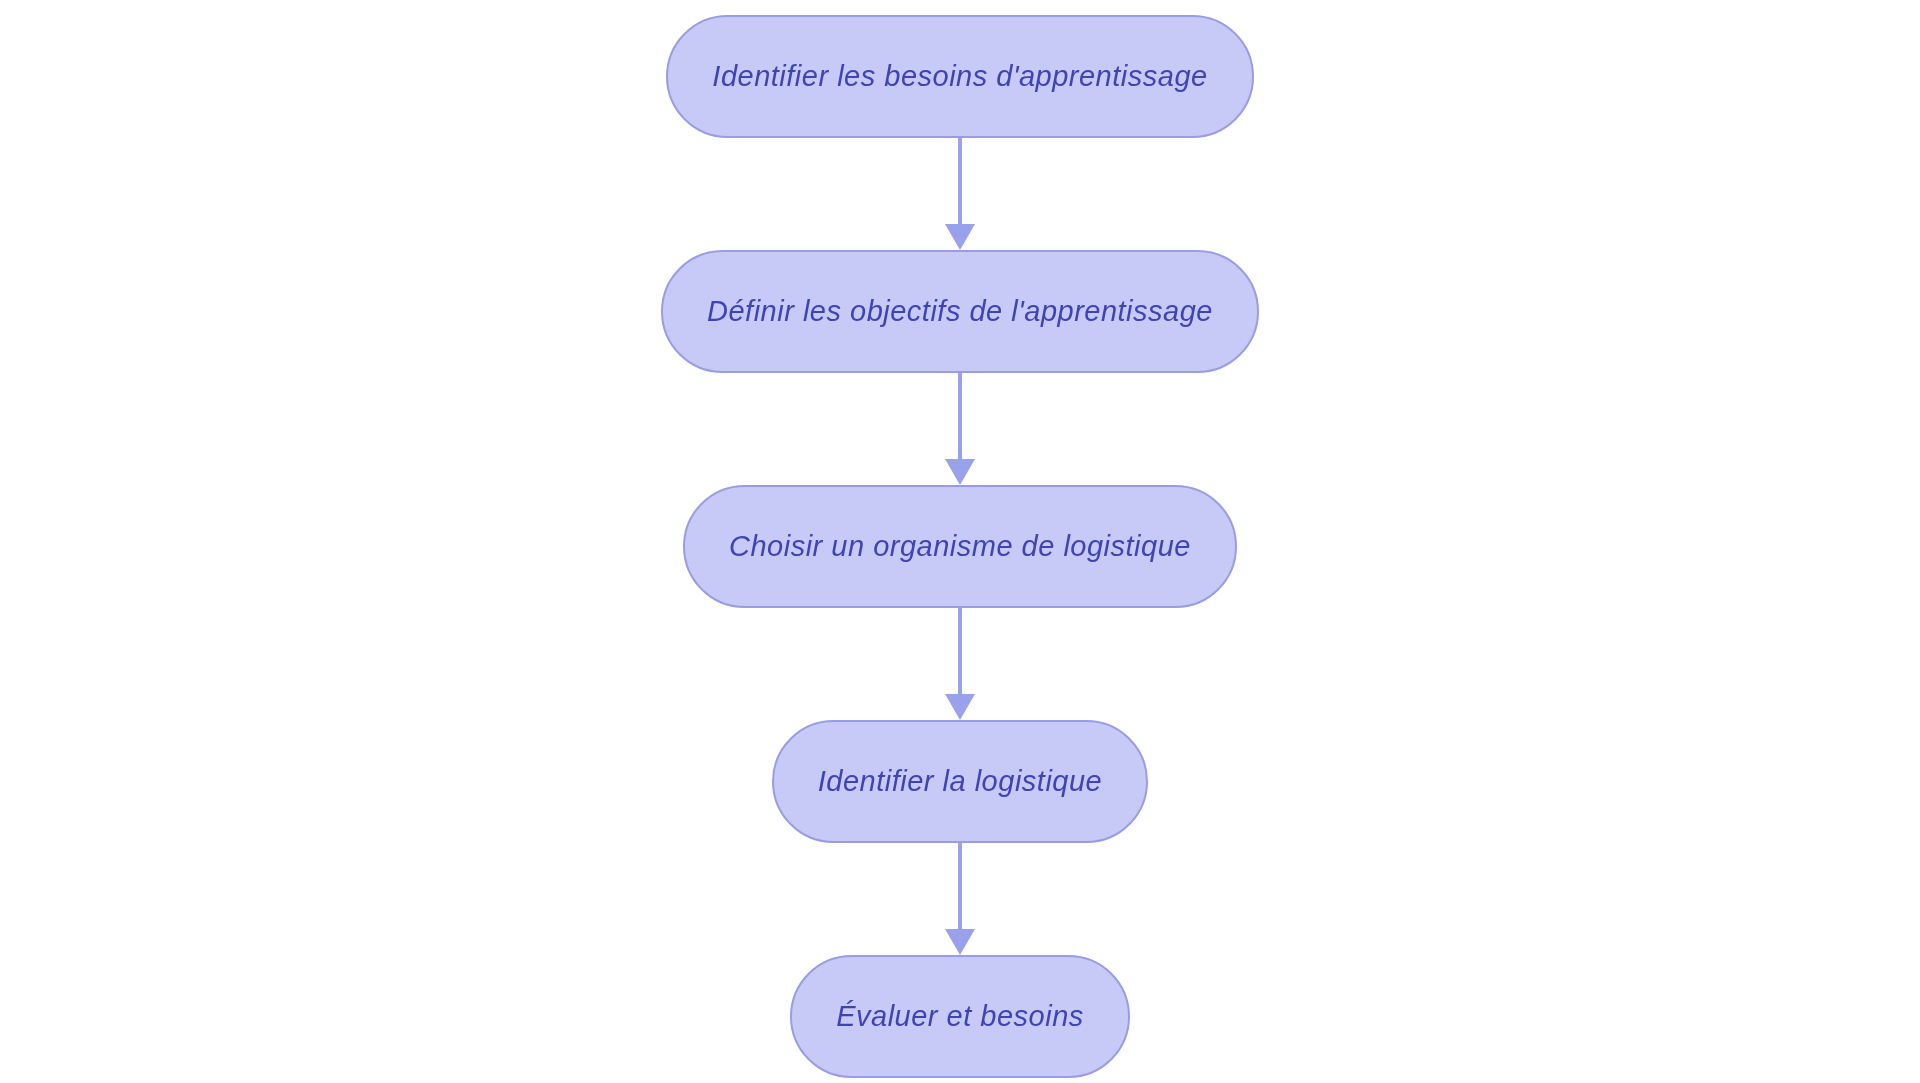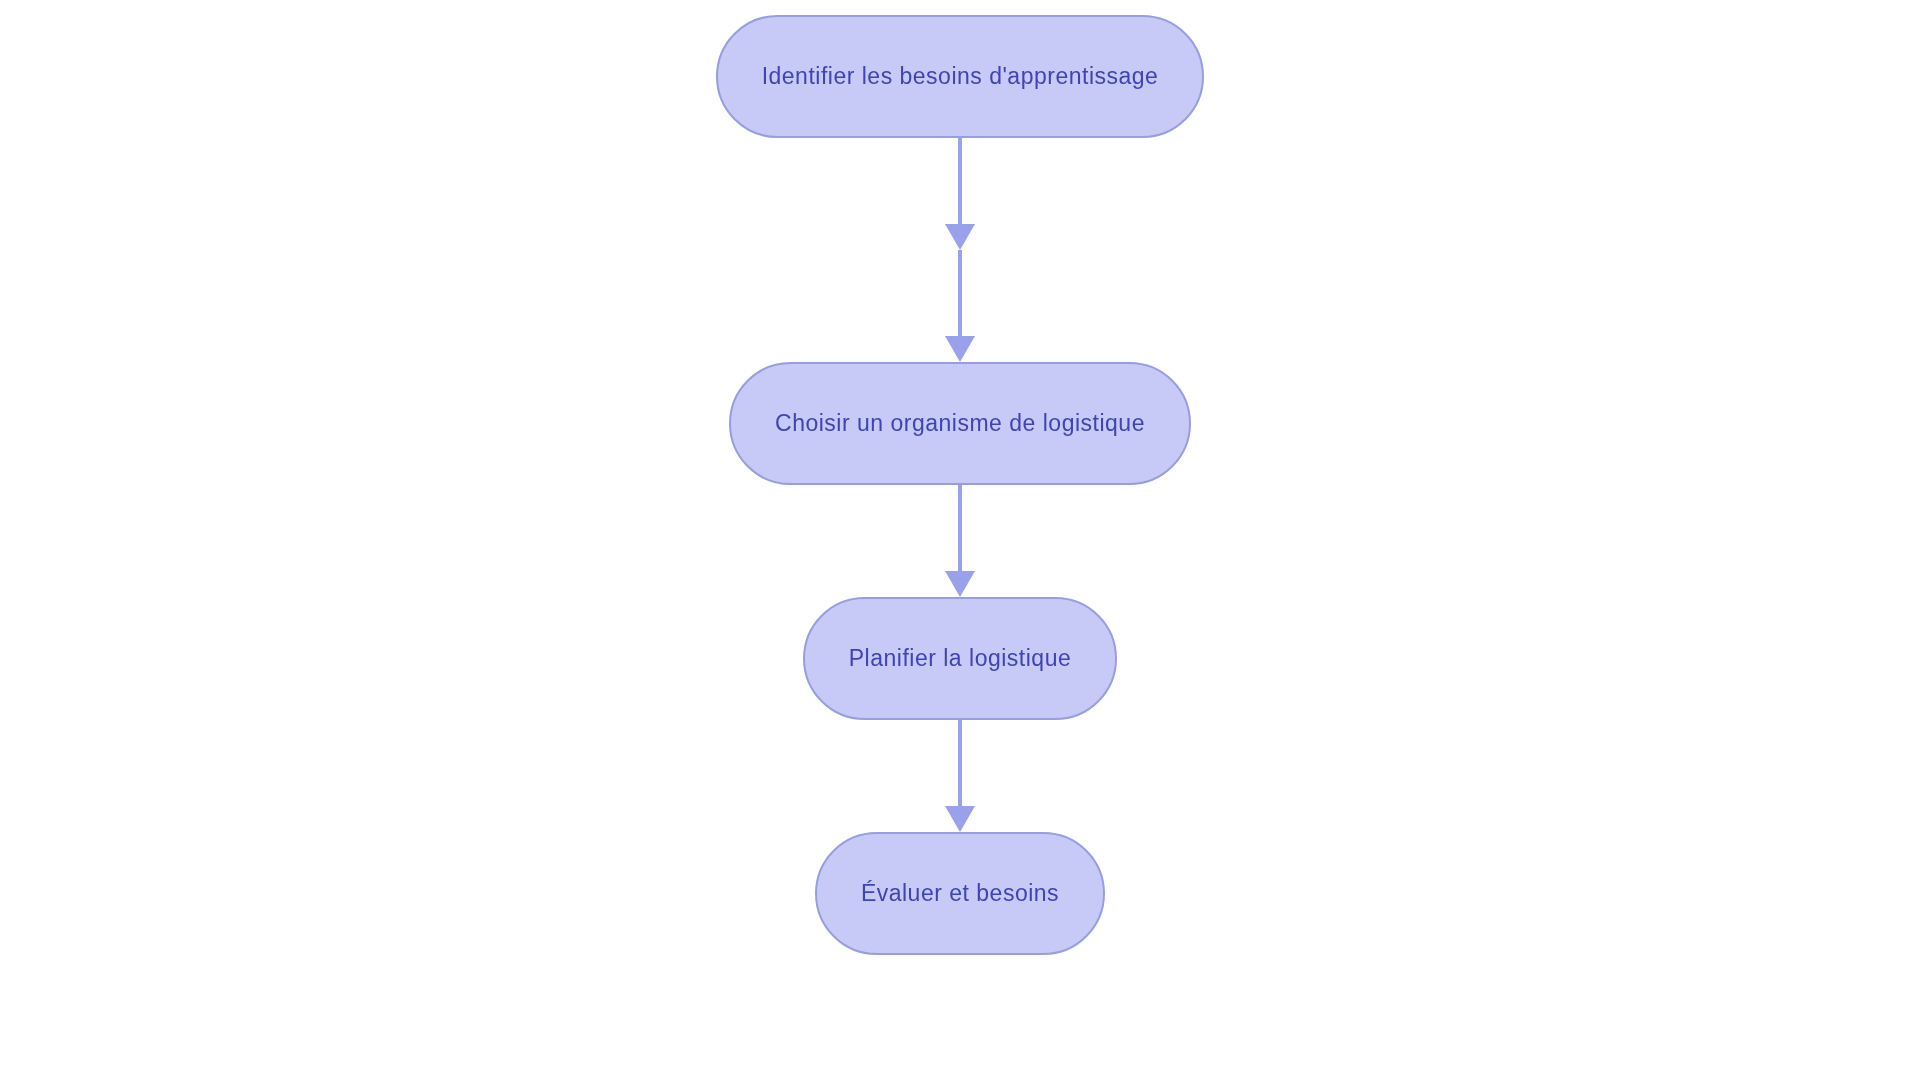--- a/index.html
+++ b/index.html
@@ -31,23 +31,24 @@
     background: var(--node-fill);
     border: 2px solid var(--node-border);
     display: flex;
     align-items: center;
     justify-content: center;
     padding: 0 44px;
     flex: 0 0 auto;
   }
   .flow-node .node-label {
     color: var(--node-text);
-    font-size: 23px;
+    font-size: 29px;
     letter-spacing: 0.5px;
     white-space: nowrap;
+    font-style: italic;
   }
   .flow-arrow {
     height: 112px;
     width: 30px;
     display: flex;
     flex-direction: column;
     align-items: center;
     flex: 0 0 auto;
   }
   .flow-arrow .arrow-stem {
@@ -70,37 +71,40 @@
 
   <div class="flow-node">
     <span class="node-label">Identifier les besoins d'apprentissage</span>
   </div>
 
   <div class="flow-arrow">
     <div class="arrow-stem"></div>
     <div class="arrow-head"></div>
   </div>
 
+  <div class="flow-node">
+    <span class="node-label">Définir les objectifs de l'apprentissage</span>
+  </div>
 
   <div class="flow-arrow">
     <div class="arrow-stem"></div>
     <div class="arrow-head"></div>
   </div>
 
   <div class="flow-node">
     <span class="node-label">Choisir un organisme de logistique</span>
   </div>
 
   <div class="flow-arrow">
     <div class="arrow-stem"></div>
     <div class="arrow-head"></div>
   </div>
 
   <div class="flow-node">
-    <span class="node-label">Planifier la logistique</span>
+    <span class="node-label">Identifier la logistique</span>
   </div>
 
   <div class="flow-arrow">
     <div class="arrow-stem"></div>
     <div class="arrow-head"></div>
   </div>
 
   <div class="flow-node">
     <span class="node-label">Évaluer et besoins</span>
   </div>

